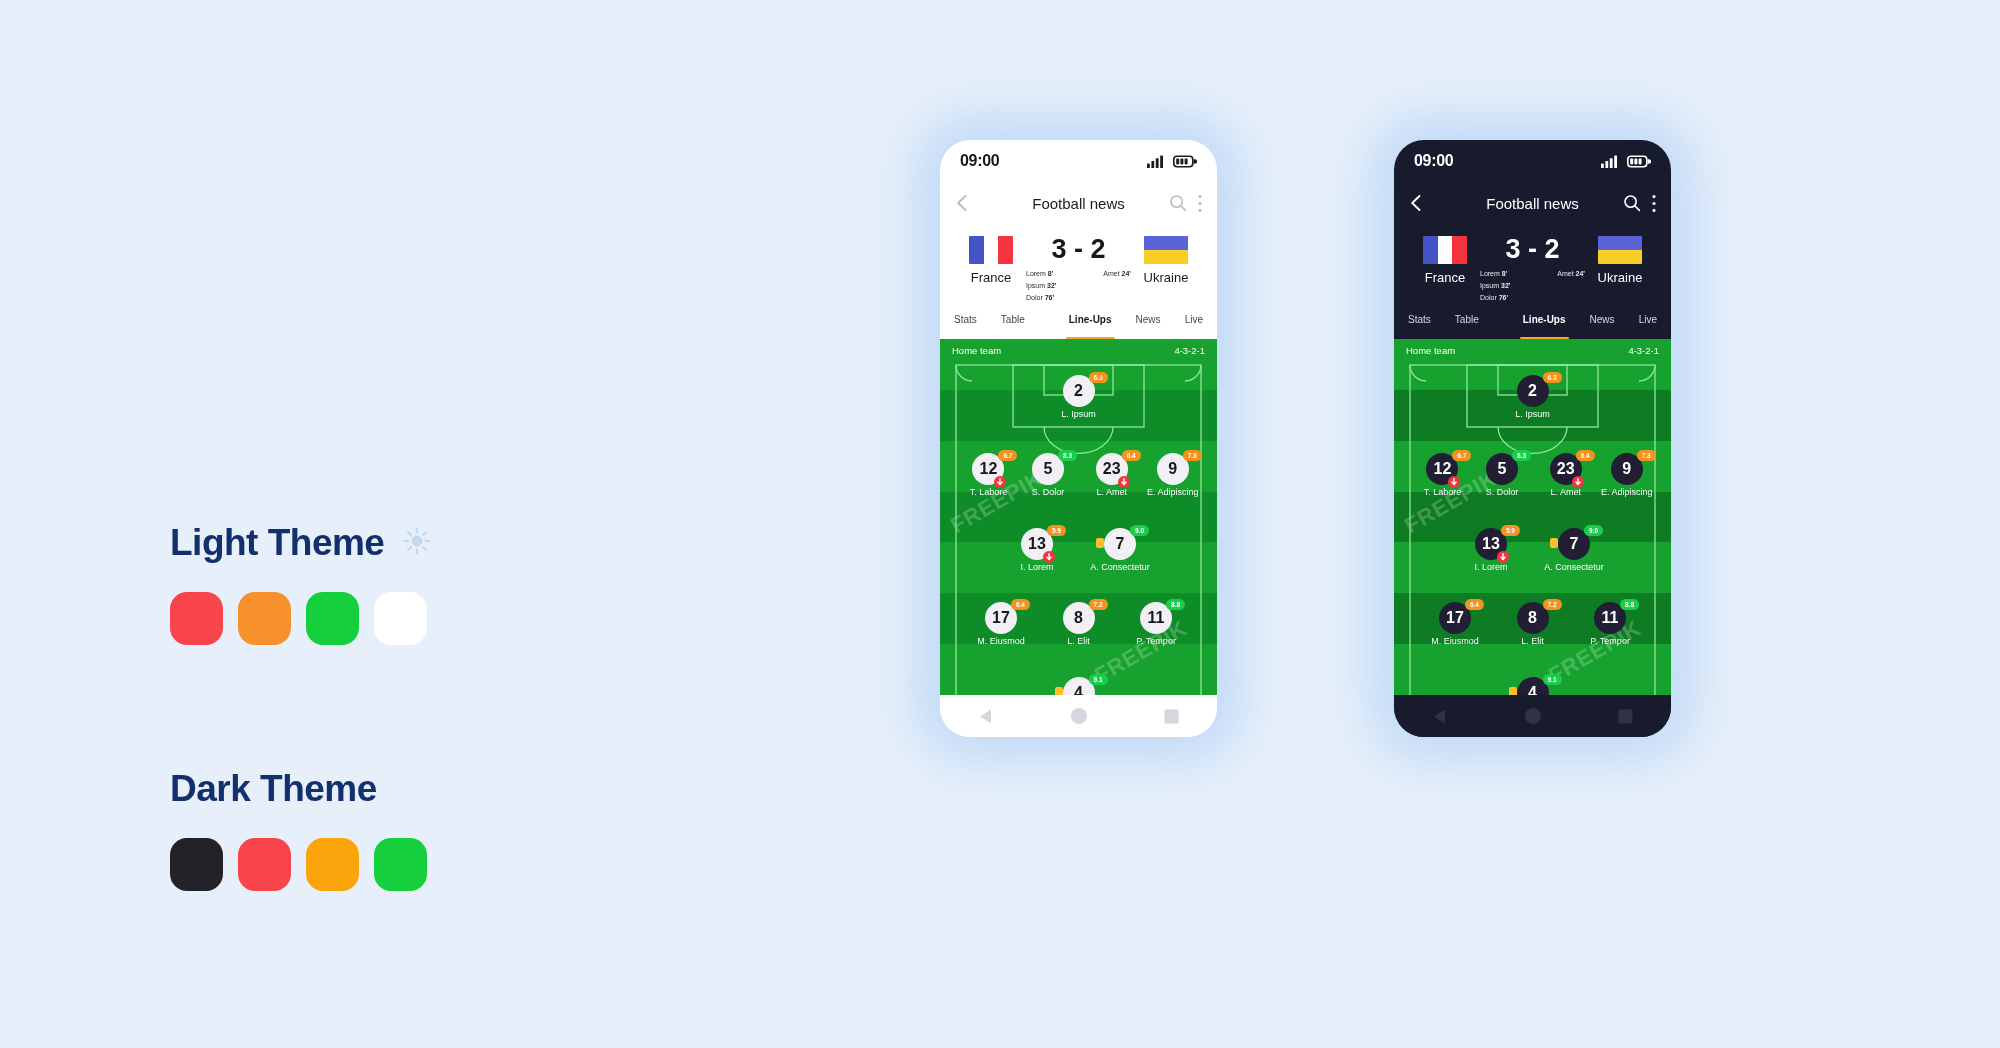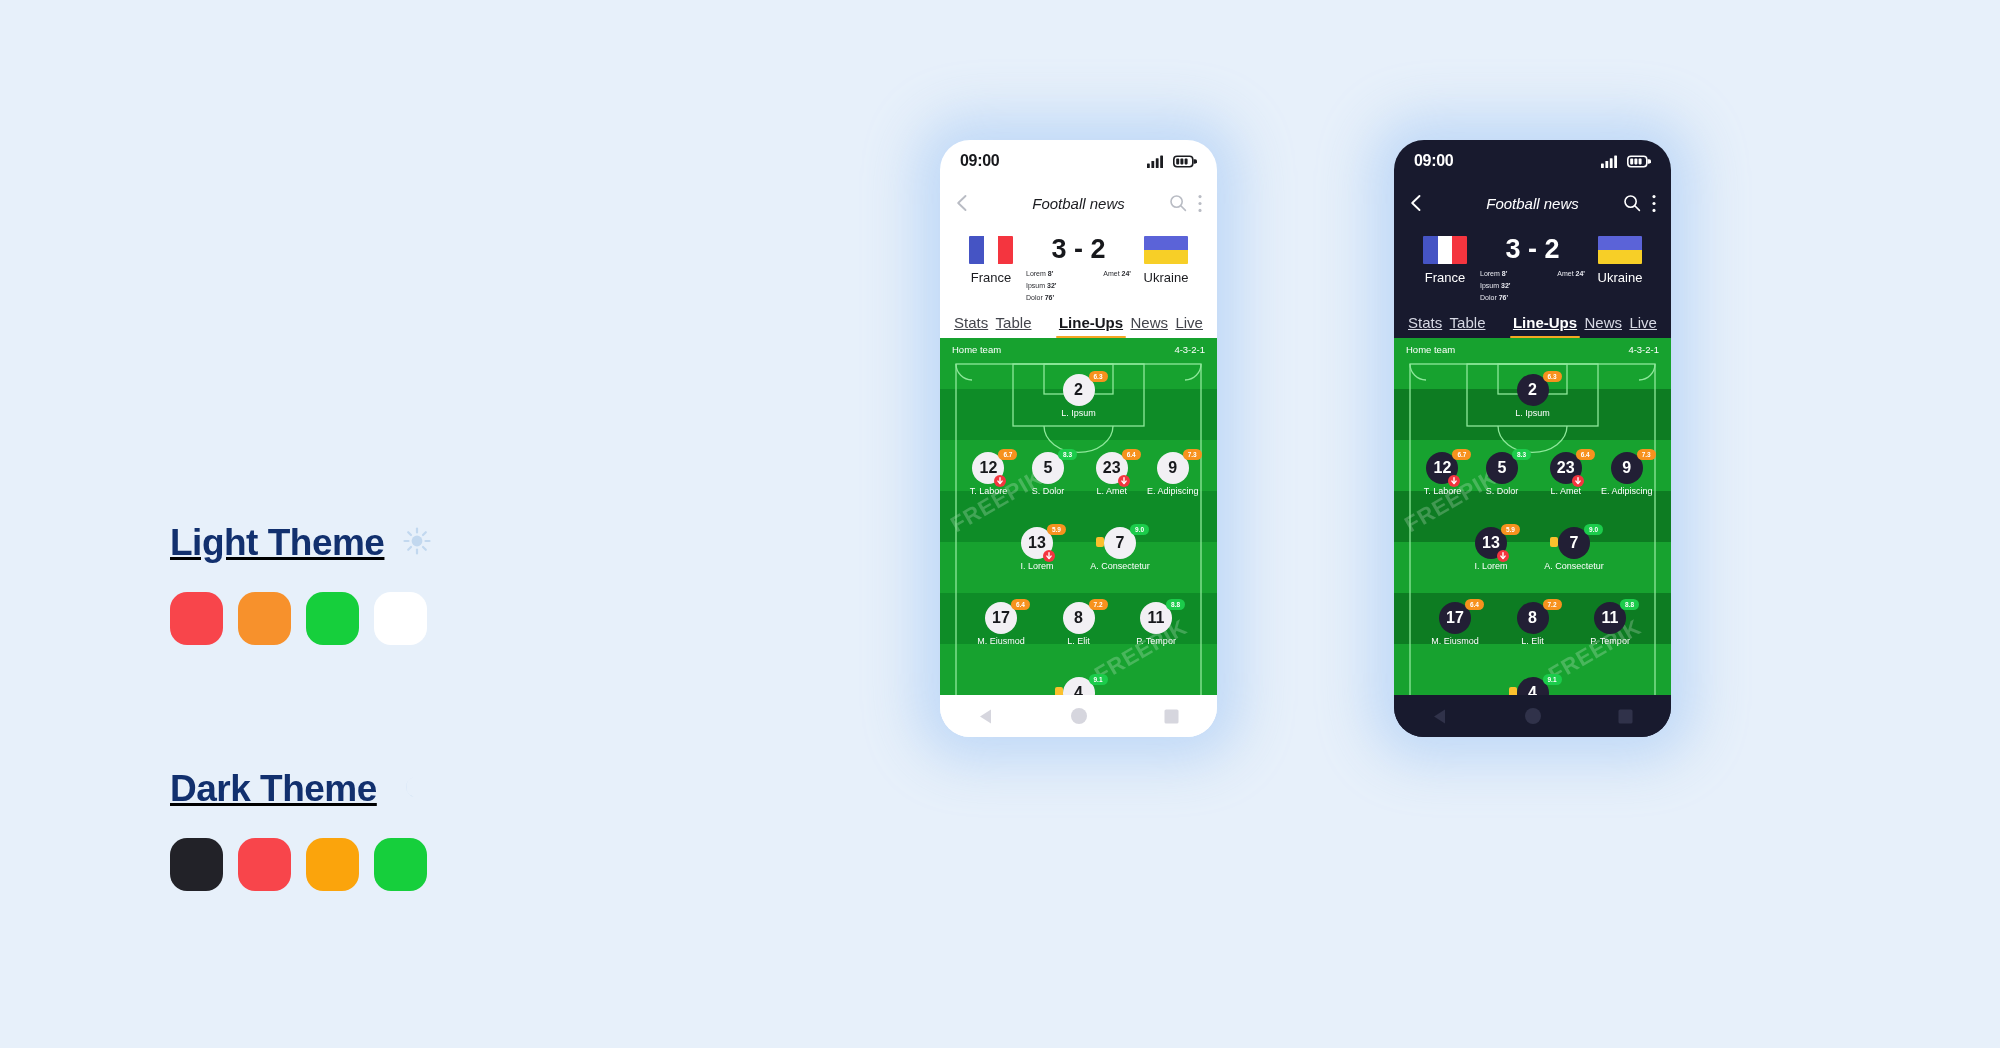--- a/index.html
+++ b/index.html
@@ -33,21 +33,20 @@
   }
 
   .theme-block { position: absolute; left: 170px; width: 500px; }
   .theme-block.light { top: 522px; }
   .theme-block.dark  { top: 768px; }
 
   .theme-head {
     display: flex;
     align-items: center;
     gap: 18px;
-    text-decoration: underline;
   }
   .theme-name {
     font-size: 37px;
     font-weight: 700;
     color: #12306e;
     letter-spacing: -0.5px;
   }
   .sun-icon { display: block; }
   .moon-icon { display: block; }
 
@@ -90,21 +89,20 @@
   .status-right { display: flex; align-items: center; gap: 9px; }
 
   
   .appbar {
     height: 42px;
     display: flex;
     align-items: center;
     padding: 0 14px;
     flex: 0 0 auto;
     position: relative;
-    font-style: italic;
   }
   .appbar-title {
     position: absolute;
     left: 0; right: 0;
     text-align: center;
     font-size: 15px;
     font-weight: 400;
     pointer-events: none;
   }
   .light .appbar-title { color: #1b1c20; }
@@ -159,25 +157,24 @@
   .dark  .scorer { color: #e8e9f0; }
 
   
   .tabs {
     display: flex;
     justify-content: space-between;
     padding: 4px 14px 0 14px;
     flex: 0 0 auto;
   }
   .tab {
-    font-size: 15px;
-    padding-bottom: 7px;
+    font-size: 10px;
+    padding-bottom: 14px;
     position: relative;
     cursor: pointer;
-    text-decoration: underline;
   }
   .light .tab { color: #43454c; }
   .dark  .tab { color: #d7d9e4; }
   .tab.active { font-weight: 700; margin-left: 20px; }
   .light .tab.active { color: #17181c; }
   .dark  .tab.active { color: #ffffff; }
   .tab.active::after {
     content: "";
     position: absolute;
     left: -3px; right: -3px; bottom: 0;

